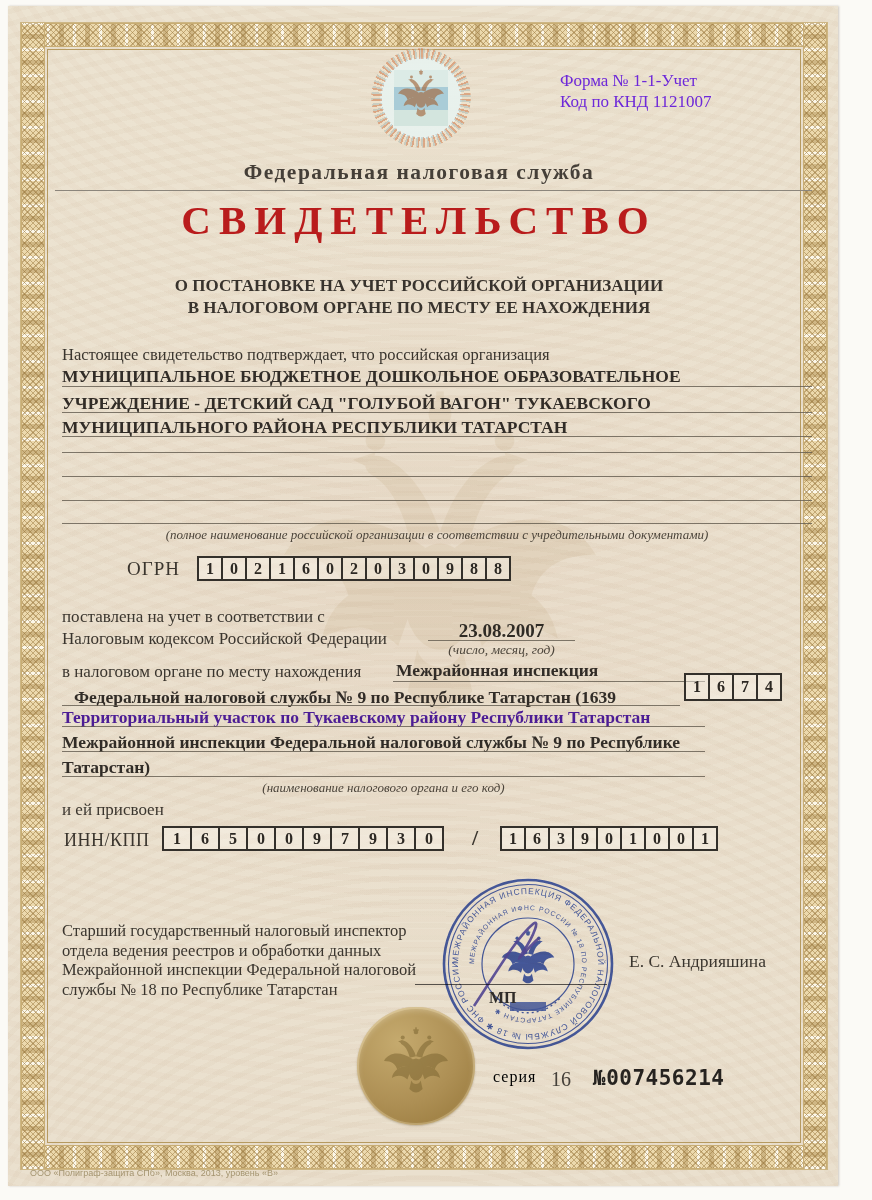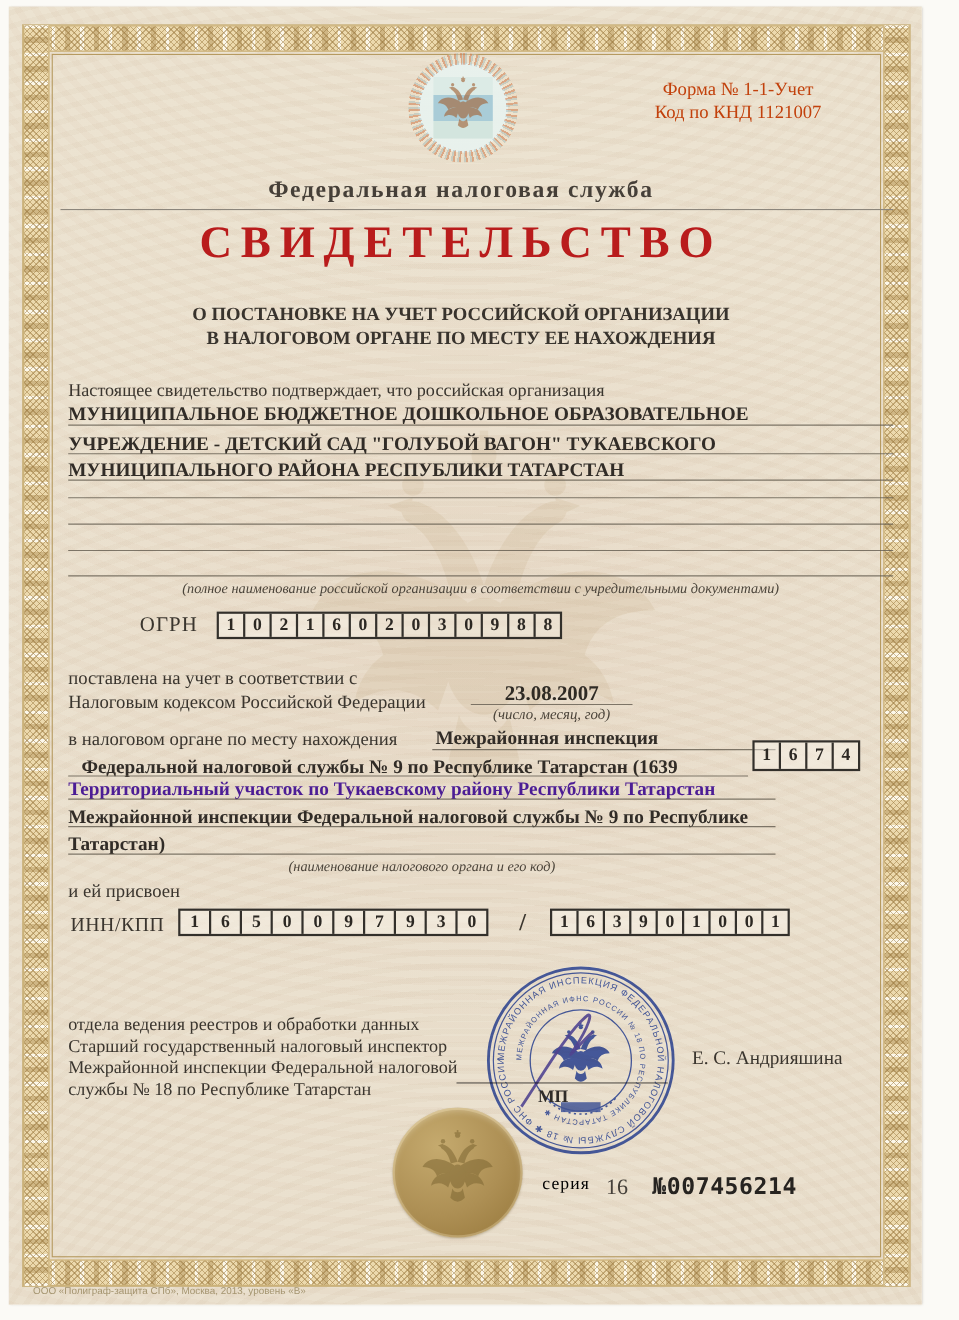--- a/index.html
+++ b/index.html
@@ -97,21 +97,21 @@
     <use href="#eagle"></use>
   </svg>
 
 <div class="abs holo" style="left:371px;top:48px;width:100px;height:100px;z-index:2">
   <div class="holo-panel"></div>
   <svg class="abs" style="left:22px;top:20px;opacity:.65;color:#a4683c" width="56" height="56" viewBox="0 0 100 100">
       <use href="#eagle"></use>
     </svg>
 </div>
 
-<div class="abs" style="left:560px;top:70px;width:222px;text-align:center;font-size:17px;line-height:21px;color:#c2410c;z-index:2">
+<div class="abs" style="left:560px;top:70px;width:222px;text-align:left;font-size:17px;line-height:21px;color:#6d28d9;z-index:2">
   <div>Форма № 1-1-Учет</div>
   <div>Код по КНД 1121007</div>
 </div>
 
 <div class="abs c b" style="left:60px;top:160px;width:718px;font-size:21.5px;letter-spacing:1.5px;color:#453f38;z-index:2">Федеральная налоговая служба</div>
 <div class="abs" style="left:55px;top:190px;width:757px;border-top:1.5px solid #8c867c;z-index:2"></div>
 <div class="abs c b" style="left:60px;top:196px;width:718px;font-size:41px;letter-spacing:8px;color:#b91c1c;z-index:2">СВИДЕТЕЛЬСТВО</div>
 <div class="abs c b" style="left:60px;top:276px;width:718px;font-size:17px;color:#38332d;z-index:2">О ПОСТАНОВКЕ НА УЧЕТ РОССИЙСКОЙ ОРГАНИЗАЦИИ</div>
 <div class="abs c b" style="left:60px;top:298px;width:718px;font-size:17px;color:#38332d;z-index:2">В НАЛОГОВОМ ОРГАНЕ  ПО МЕСТУ ЕЕ НАХОЖДЕНИЯ</div>
 
@@ -194,22 +194,22 @@
     <span class="cell">3</span>
     <span class="cell">9</span>
     <span class="cell">0</span>
     <span class="cell">1</span>
     <span class="cell">0</span>
     <span class="cell">0</span>
     <span class="cell">1</span>
   </div>
 
 <div class="abs" style="left:62px;top:921px;width:380px;font-size:16.5px;line-height:19.5px;z-index:2">
+  <div>Старший государственный налоговый инспектор</div>
   <div>отдела ведения реестров и обработки данных</div>
-  <div>Старший государственный налоговый инспектор</div>
   <div>Межрайонной инспекции Федеральной налоговой</div>
   <div>службы № 18 по Республике Татарстан</div>
 </div>
 <div class="abs" style="left:415px;top:984px;width:192px;border-bottom:1px solid #55504a;z-index:2"></div>
 <div class="abs" style="left:629px;top:951px;font-size:17.5px;z-index:2">Е. С. Андрияшина</div>
 
 <svg class="abs stamp" style="left:440px;top:876px;z-index:3" width="176" height="176" viewBox="0 0 176 176">
   <defs>
     <path id="tp1" d="M 18 88 A 70 70 0 1 1 158 88 A 70 70 0 1 1 18 88"></path>
     <path id="tp2" d="M 34 88 A 54 54 0 1 1 142 88 A 54 54 0 1 1 34 88"></path>

